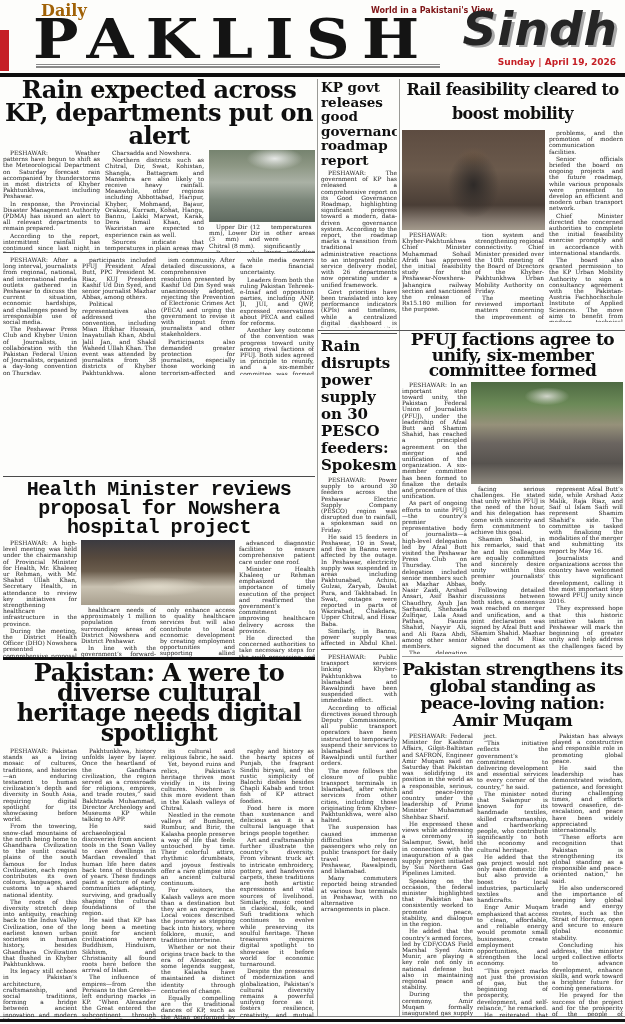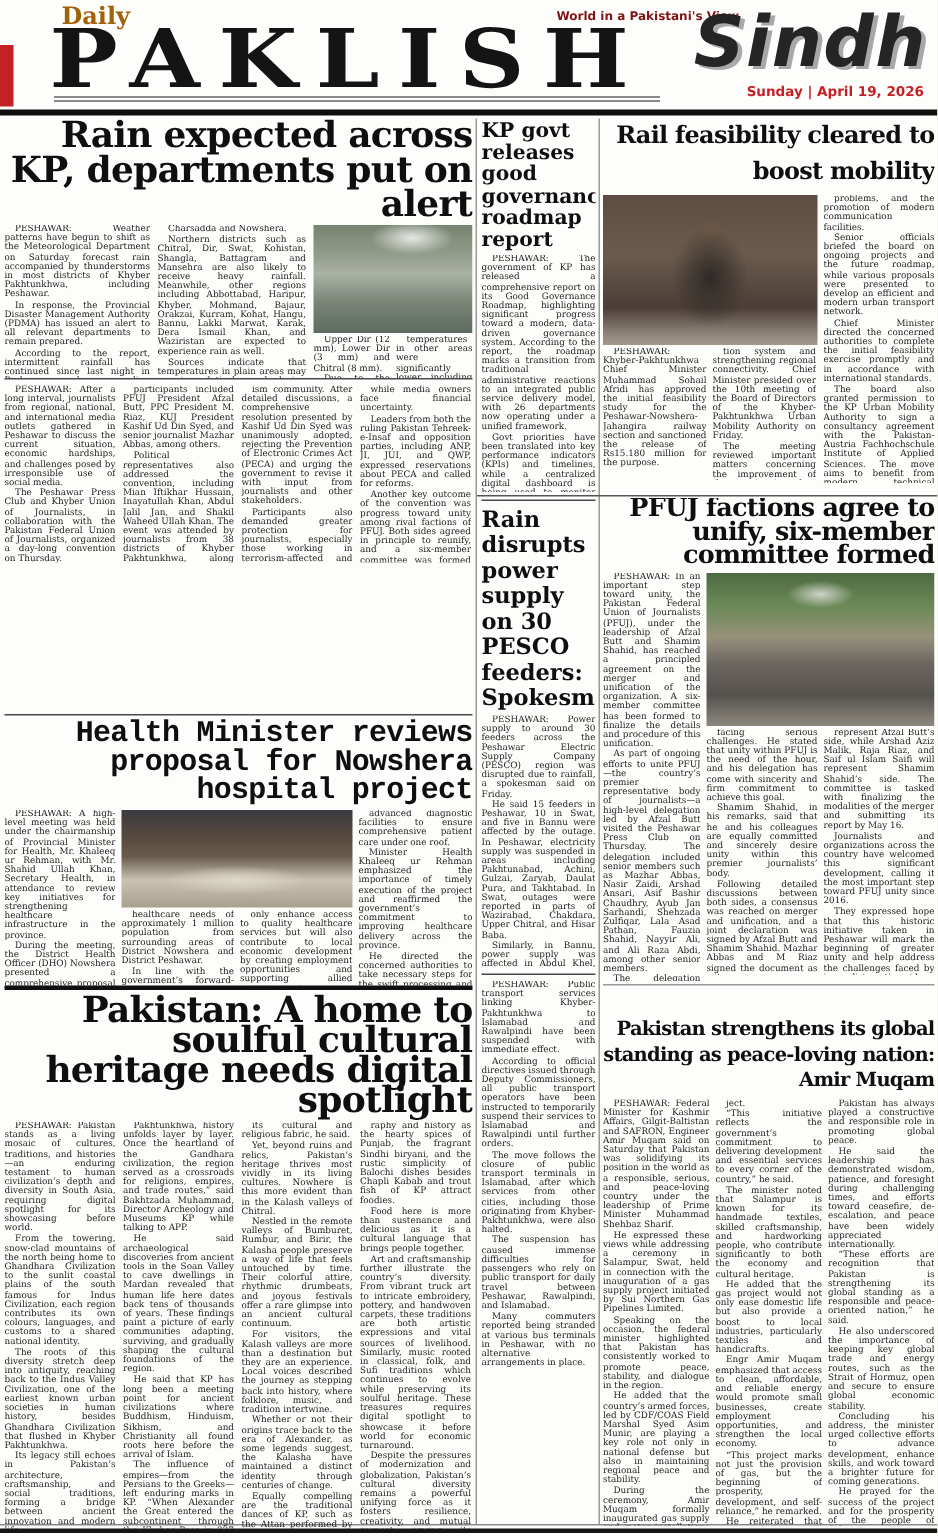--- a/index.html
+++ b/index.html
@@ -12,21 +12,21 @@
          letter-spacing:11px;transform:scaleX(1.12);transform-origin:left top;white-space:nowrap;}
   .title-underline{position:absolute;left:36px;top:64px;width:404px;height:4px;
          background:linear-gradient(#8a8a8a 0 1.5px,#fff 1.5px 2.5px,#8a8a8a 2.5px 4px);}
   .tagline{position:absolute;left:371px;top:6px;font:700 8px/9px "DejaVu Sans",sans-serif;color:#7e1416;}
   .city{position:absolute;right:7px;top:5px;font:italic 800 47px/47px "DejaVu Sans",sans-serif;color:#252525;
         text-shadow:3px 2px 0 #a8a8a8;letter-spacing:1px;}
   .edition-date{position:absolute;right:9px;top:57px;font:700 9px/10px "DejaVu Sans",sans-serif;color:#c52026;}
   .mast-rule{position:absolute;left:0;top:73px;width:625px;height:4px;background:#0e0e0e;}
   
   .art{position:absolute;overflow:hidden;}
-  .hl{font-family:"DejaVu Serif",serif;font-weight:700;color:#0f0f0f;text-align:right;letter-spacing:-0.5px;}
+  .hl{font-family:"DejaVu Serif",serif;font-weight:700;color:#0f0f0f;text-align:center;letter-spacing:-0.5px;}
   .hl-left{text-align:left;}
   .cols{display:flex;gap:5px;}
   .col{font:5.9px/6.2px "DejaVu Serif",serif;text-align:justify;overflow:hidden;color:#222;}
   .col p{margin:0 0 1px 0;text-indent:7px;}
   .photo{background:#9a9a92;position:relative;overflow:hidden;}
   .rule-v{position:absolute;width:1px;background:#9a9a96;}
   .rule-h{position:absolute;height:1px;background:#555;}
   .topline{border-top:1px solid #4a4a4a;}
   .thickline{border-top:3px solid #101010;}
   .lightline{border-top:1px solid #999;}
@@ -170,21 +170,21 @@
       </div>
       <div class="col" style="width:76px;height:133px;">
           <p>advanced diagnostic facilities to ensure comprehensive patient care under one roof.</p>
           <p>Minister Health Khaleeq ur Rehman emphasized the importance of timely execution of the project and reaffirmed the government’s commitment to improving healthcare delivery across the province.</p>
           <p>He directed the concerned authorities to take necessary steps for the swift processing and implementation of the proposal.</p>
         </div>
     </div>
   </div>
 
   <div class="art thickline" style="left:3px;top:657px;width:312px;height:359px;">
-    <div class="hl" style="font-size:24px;line-height:20px;margin-top:3px;letter-spacing:-0.5px;">Pakistan: A home to soulful cultural heritage needs digital spotlight</div>
+    <div class="hl" style="font-size:24px;line-height:20px;margin-top:3px;letter-spacing:-0.5px;">Pakistan: A were to diverse cultural heritage needs digital spotlight</div>
     <div class="cols" style="margin-top:5px;">
       <div class="col" style="width:74px;height:286px;">
           <p>PESHAWAR: Pakistan stands as a living mosaic of cultures, traditions, and histories—an enduring testament to human civilization’s depth and diversity in South Asia, requiring digital spotlight for its showcasing before world.</p>
           <p>From the towering, snow-clad mountains of the north being home to Ghandhara Civilization to the sunlit coastal plains of the south famous for Indus Civilization, each region contributes its own colours, languages, and customs to a shared national identity.</p>
           <p>The roots of this diversity stretch deep into antiquity, reaching back to the Indus Valley Civilization, one of the earliest known urban societies in human history, besides Ghandhara Civilization that flushed in Khyber Pakhtunkhwa.</p>
           <p>Its legacy still echoes in Pakistan’s architecture, craftsmanship, and social traditions, forming a bridge between ancient innovation and modern life.</p>
         </div>
       <div class="col" style="width:74px;height:286px;">
           <p>Pakhtunkhwa, history unfolds layer by layer. Once the heartland of the Gandhara civilization, the region served as a crossroads for religions, empires, and trade routes,” said Bakhtzada Muhammad, Director Archeology and Museums KP while talking to APP.</p>
           <p>He said archaeological discoveries from ancient tools in the Soan Valley to cave dwellings in Mardan revealed that human life here dates back tens of thousands of years. These findings paint a picture of early communities adapting, surviving, and gradually shaping the cultural foundations of the region.</p>
@@ -247,21 +247,21 @@
               <p>represent Afzal Butt’s side, while Arshad Aziz Malik, Raja Riaz, and Saif ul Islam Saifi will represent Shamim Shahid’s side. The committee is tasked with finalizing the modalities of the merger and submitting its report by May 16.</p>
               <p>Journalists and organizations across the country have welcomed this significant development, calling it the most important step toward PFUJ unity since 2016.</p>
               <p>They expressed hope that this historic initiative taken in Peshawar will mark the beginning of greater unity and help address the challenges faced by journalists nationwide.</p>
             </div>
         </div>
       </div>
     </div>
   </div>
 
   <div class="art lightline" style="left:402px;top:656px;width:221px;height:360px;">
-    <div class="hl" style="font-size:13px;line-height:17px;margin-top:21px;">Pakistan strengthens its global standing as peace-loving nation: Amir Muqam</div>
+    <div class="hl" style="font-size:17px;line-height:17px;margin-top:4px;">Pakistan strengthens its global standing as peace-loving nation: Amir Muqam</div>
     <div class="cols" style="gap:4px;margin-top:4px;">
       <div class="col" style="width:71px;height:296px;">
           <p>PESHAWAR: Federal Minister for Kashmir Affairs, Gilgit-Baltistan and SAFRON, Engineer Amir Muqam said on Saturday that Pakistan was solidifying its position in the world as a responsible, serious, and peace-loving country under the leadership of Prime Minister Muhammad Shehbaz Sharif.</p>
           <p>He expressed these views while addressing a ceremony in Salampur, Swat, held in connection with the inauguration of a gas supply project initiated by Sui Northern Gas Pipelines Limited.</p>
           <p>Speaking on the occasion, the federal minister highlighted that Pakistan has consistently worked to promote peace, stability, and dialogue in the region.</p>
           <p>He added that the country’s armed forces, led by CDF/COAS Field Marshal Syed Asim Munir, are playing a key role not only in national defense but also in maintaining regional peace and stability.</p>
           <p>During the ceremony, Amir Muqam formally inaugurated gas supply and meter installations under the project, which consists of a 24-kilometer network and is expected to benefit around 2,000 households in the area.</p>
         </div>
       <div class="col" style="width:71px;height:296px;">
           <p>ject.</p>

